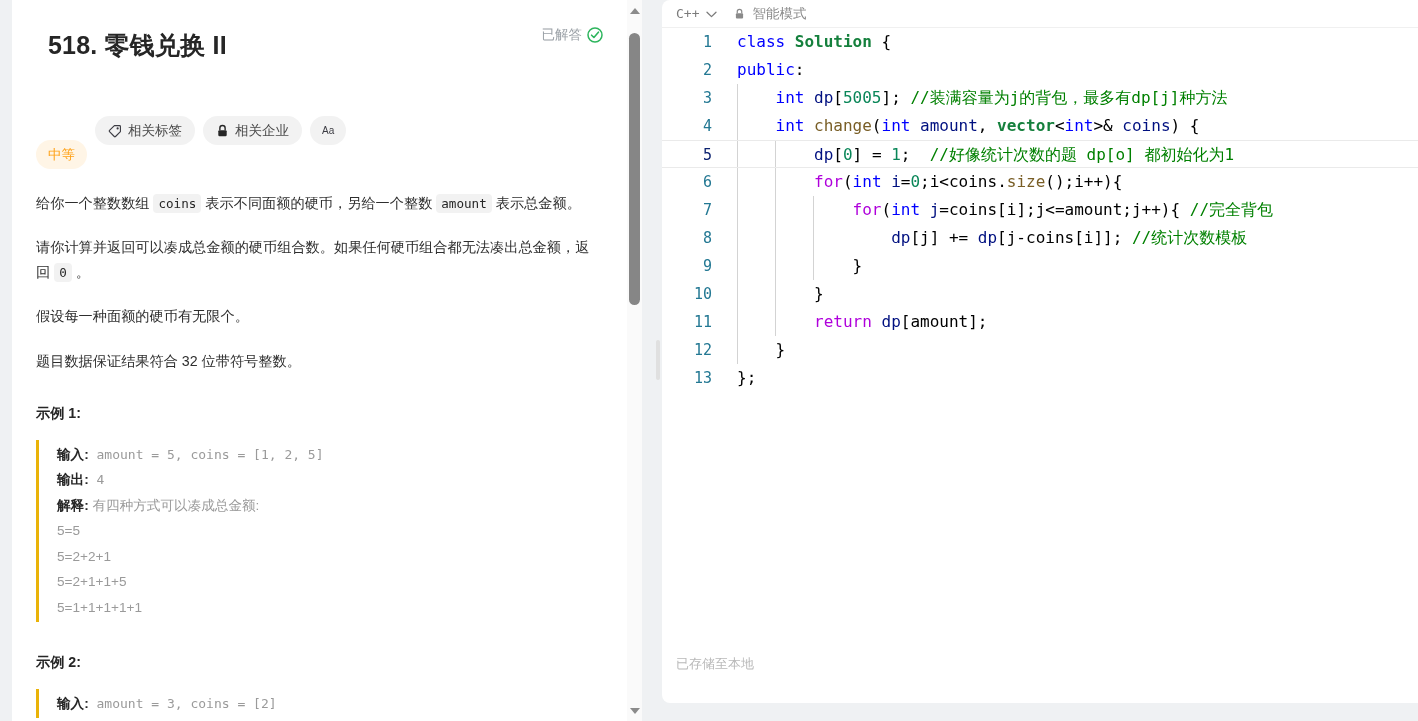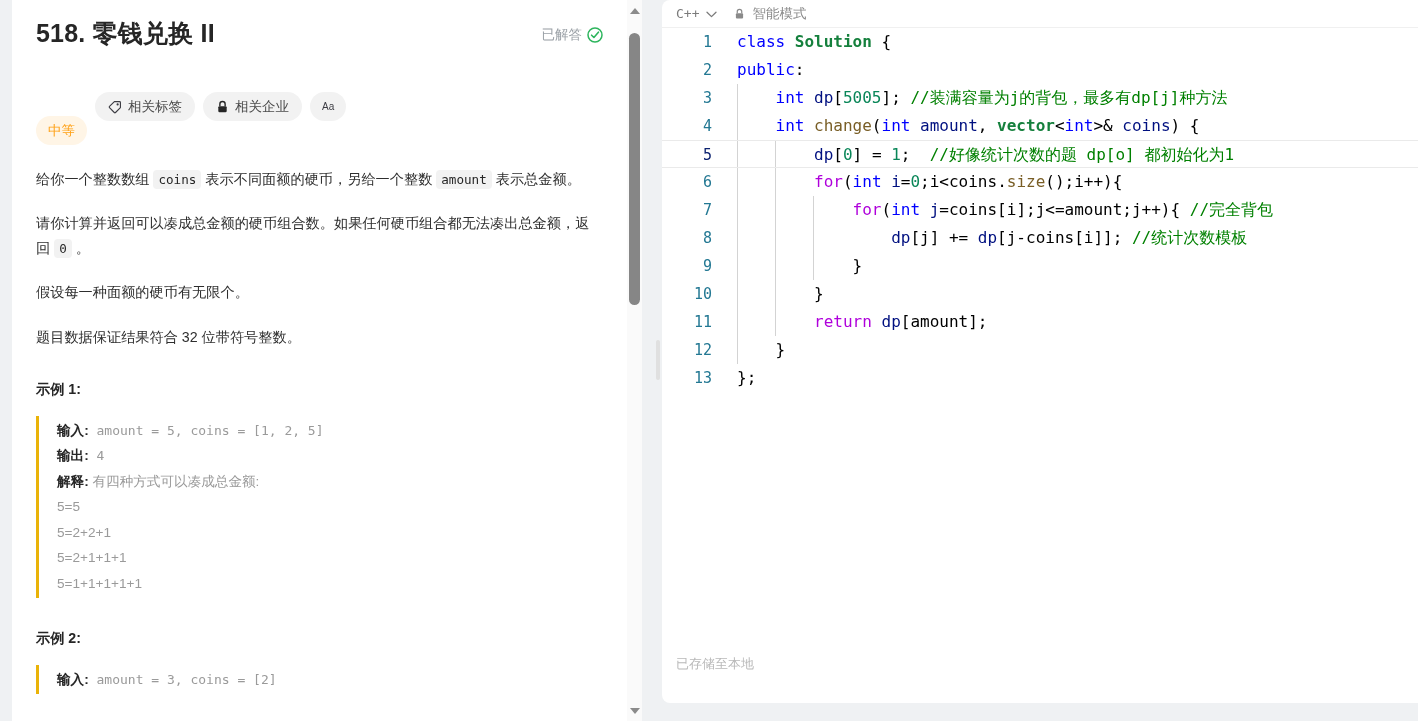--- a/index.html
+++ b/index.html
@@ -46,21 +46,21 @@
     align-items: flex-start;
     justify-content: space-between;
     padding-top: 16px;
   }
   .problem-title {
     font-size: 25px;
     font-weight: 700;
     color: #262626;
     letter-spacing: 0.2px;
     line-height: 1.4;
-    margin: 0;
+    margin: 12px;
     font-family: "Liberation Sans", sans-serif;
   }
   .solved-badge {
     display: flex;
     align-items: center;
     gap: 5px;
     margin-top: 10px;
     white-space: nowrap;
   }
   .solved-text {
@@ -390,21 +390,21 @@
             <p><span>题目数据保证结果符合 32 位带符号整数。</span></p>
           </div>
         <div id="examples">
             <div class="example-head">示例 1:</div>
             <div class="example-block">
               <div class="ex-line"><b>输入:</b><span> amount = 5, coins = [1, 2, 5]</span></div>
               <div class="ex-line"><b>输出:</b><span> 4</span></div>
               <div class="ex-line"><b>解释:</b><span class="ex-plain"> 有四种方式可以凑成总金额:</span></div>
               <div class="ex-line"><span class="ex-plain">5=5</span></div>
               <div class="ex-line"><span class="ex-plain">5=2+2+1</span></div>
-              <div class="ex-line"><span class="ex-plain">5=2+1+1+1</span></div>
+              <div class="ex-line"><span class="ex-plain">5=2+1+1+5</span></div>
               <div class="ex-line"><span class="ex-plain">5=1+1+1+1+1</span></div>
             </div>
             <div class="example-head">示例 2:</div>
             <div class="example-block">
               <div class="ex-line"><b>输入:</b><span> amount = 3, coins = [2]</span></div>
             </div>
           </div>
       </div>
     </div>
 

